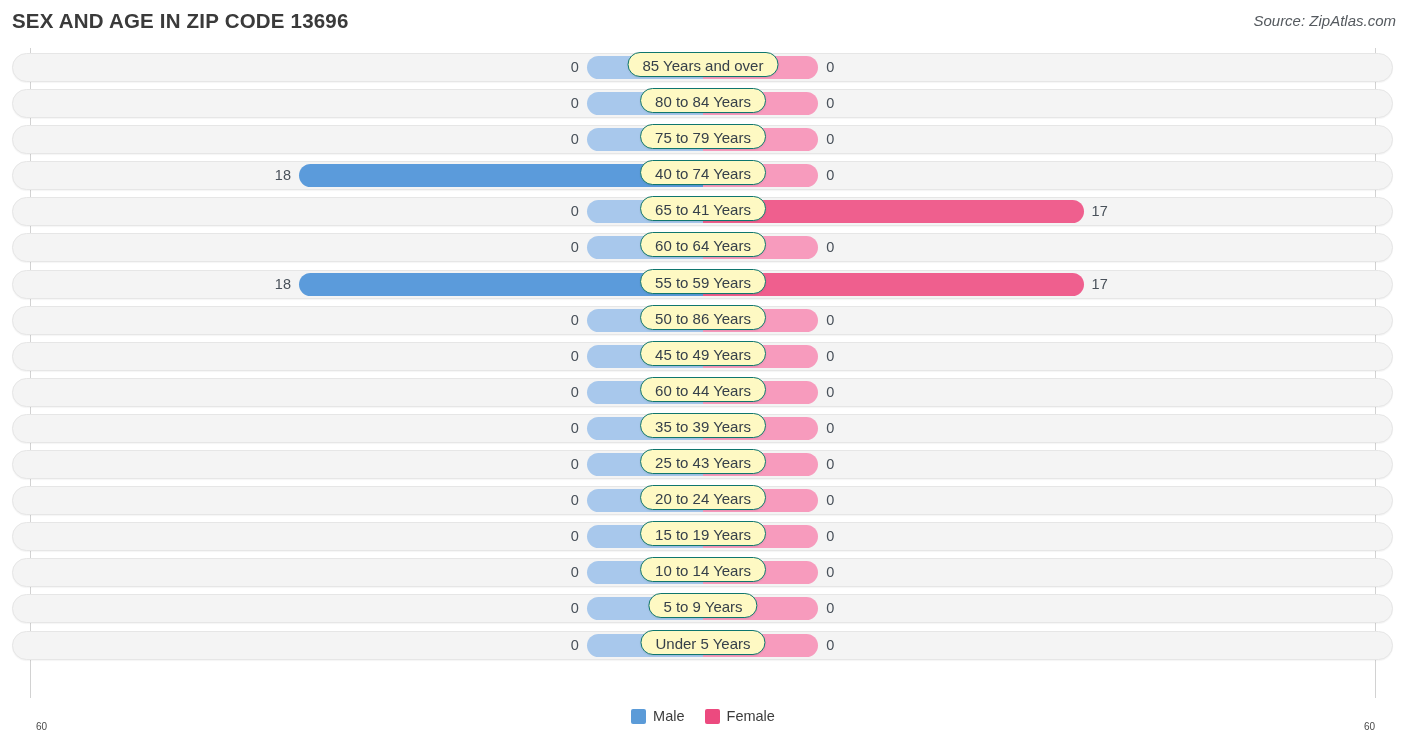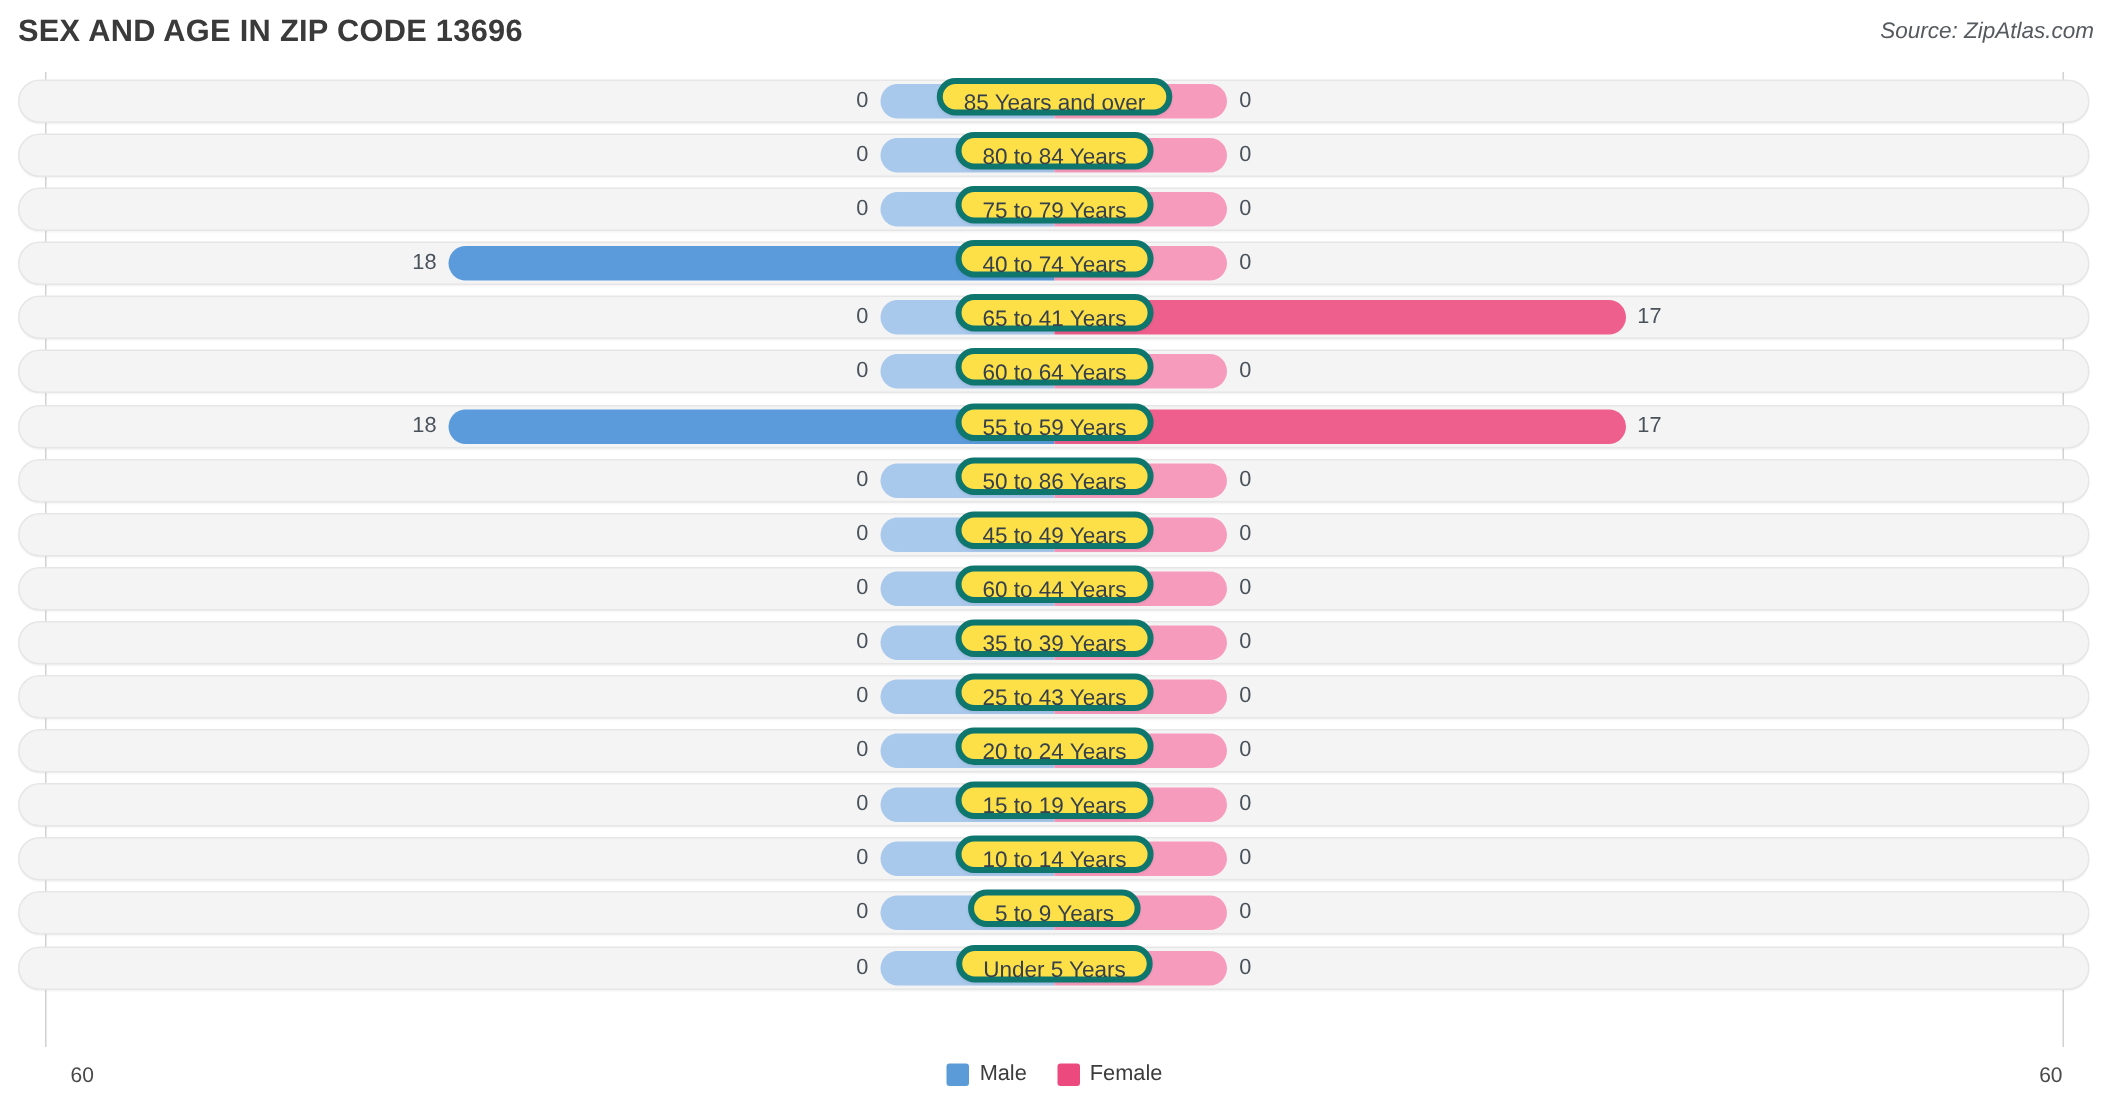--- a/index.html
+++ b/index.html
@@ -117,41 +117,40 @@
 
   
   .cap {
     position: absolute;
     top: 2px;
     left: 50%;
     transform: translateX(-50%);
     height: 25px;
     line-height: 25px;
     padding: 0 14px;
-    background: #fde047;
-    border: 4px solid #0f766e;
+    background: #fef9c3;
+    border: 1px solid #0f766e;
     border-radius: 14px;
     font-size: 15px;
     color: #36404a;
     white-space: nowrap;
     box-shadow: 0 1px 2px rgba(0,0,0,.07);
     z-index: 4;
   }
 
   
   .footer {
     position: absolute;
     left: 0; bottom: 0; width: 1406px; height: 40px;
   }
   .axis-tick {
     position: absolute;
-    top: 8px;
-    font-size: 14px;
+    top: 21px;
+    font-size: 10px;
     color: #4a4a4a;
-    margin-left: 11px;
   }
   .axis-tick.left  { left: 36px; }
   .axis-tick.right { right: 31px; }
 
   .legend {
     position: absolute;
     left: 0; right: 0; top: 8px;
     display: flex;
     justify-content: center;
     align-items: flex-start;

